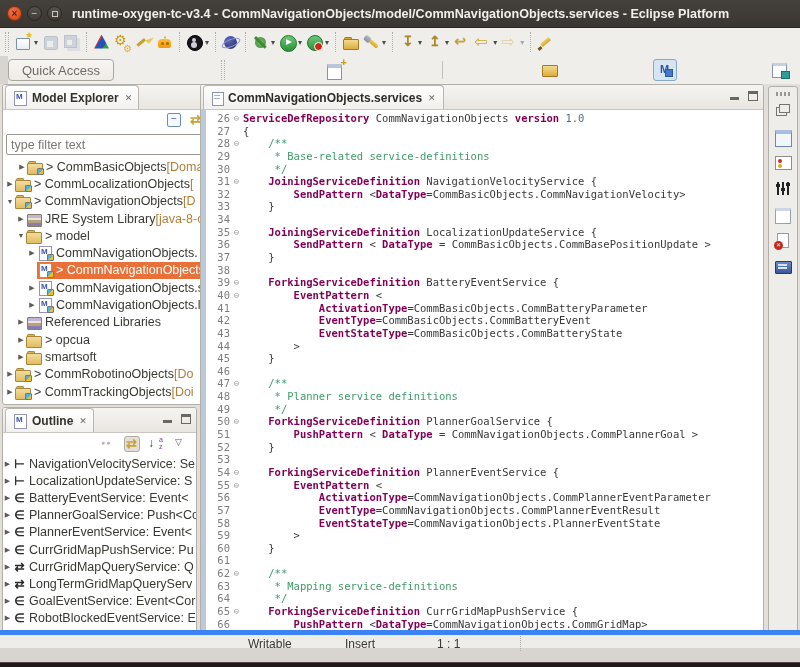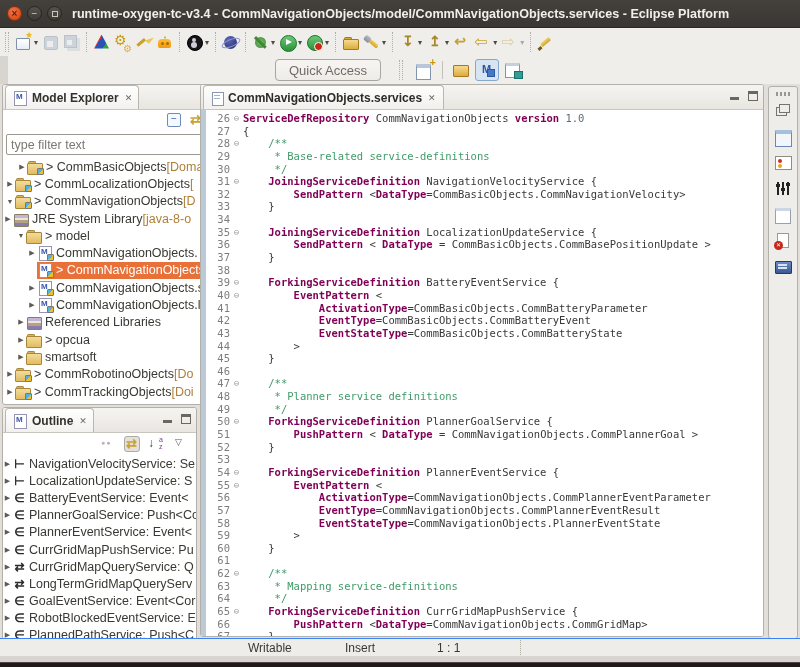--- a/index.html
+++ b/index.html
@@ -19,21 +19,21 @@
     border:1px solid #8C2F0B; color:#5E1F0A; font-weight:bold; margin-left:7px; }
   .wbtn.min, .wbtn.max { background:linear-gradient(#55514B,#3E3B36); border:1px solid #27251f; }
   .wbtn.max .sq { width:6px; height:6px; border:1px solid #C9C4BC; display:block; }
   .titlebar .title { color:#F1EFEA; font-weight:bold; font-size:12.6px; margin-left:10px;
     white-space:nowrap; overflow:hidden; }
 
   
   .toolbar { position:absolute; left:0; top:28px; right:0; height:28px;
     background:#F0EEEB; display:flex; align-items:center; padding-left:4px; }
   .toolbar2 { position:absolute; left:8px; top:56px; right:0; height:28px;
-    background:#F0EEEB; display:flex; align-items:center; justify-content:center; }
+    background:#F0EEEB; display:flex; align-items:center; justify-content:space-between; }
   .tbtn { height:24px; min-width:20px; padding:0 2px; display:flex; align-items:center;
     justify-content:center; border-radius:3px; position:relative; }
   .tbtn.disabled { opacity:.42; }
   .dd { font-size:8px; color:#4A4A46; margin-left:2px; }
   .tsep { width:0; height:20px; border-left:1px dotted #B2AEA7; margin:0 4px; }
   .thandle { width:4px; height:20px; border-left:1px dotted #B2AEA7; border-right:1px dotted #B2AEA7; margin:0 4px 0 1px; }
 
   .ticon { display:inline-block; position:relative; width:17px; height:17px; }
   .ticon-new-wizard::before { content:""; position:absolute; left:1px; top:4px; width:12px; height:10px;
     background:linear-gradient(#FFF,#E8EEF6); border:1px solid #7E90AC; border-radius:1px; }
@@ -234,22 +234,22 @@
   .ri-errorlog::before { content:""; position:absolute; left:4px; top:1px; width:10px; height:13px;
     background:#FFF; border:1px solid #999; }
   .ri-errorlog::after { content:"✕"; position:absolute; left:1px; bottom:0px; width:9px; height:9px; border-radius:50%;
     background:#C62717; color:#FFF; font-size:6px; line-height:9px; text-align:center; }
   .ri-console::before { content:""; position:absolute; left:2px; top:3px; width:15px; height:11px;
     background:linear-gradient(#6C8CC4,#3A5694); border:1px solid #263A66; border-radius:1px; }
   .ri-console::after { content:""; position:absolute; left:5px; top:6px; width:9px; height:1.5px;
     background:#D8E4F4; box-shadow:0 3px 0 #D8E4F4; }
 
   
-  .statusbar { position:absolute; left:0; right:0; bottom:11px; height:18px; background:#EFEDEA;
-    border-top:1px solid #3b82f6; font-size:12px; color:#3A3833; }
+  .statusbar { position:absolute; left:0; right:0; bottom:19px; height:18px; background:#EFEDEA;
+    border-top:5px solid #3b82f6; font-size:12px; color:#3A3833; }
   .scell { position:absolute; top:2px; }
   .s-writable { left:248px; }
   .s-insert { left:345px; }
   .s-pos { left:437px; }
   .sdots { position:absolute; left:520px; top:1px; height:15px; border-left:1px dotted #ACA8A0; }
   .bottombar { position:absolute; left:0; right:0; bottom:0; height:5px; background:#1E1A17; border-top:1px solid #55404A; }
 </style>
 </head>
 <body>
 
@@ -402,21 +402,21 @@
           <div class="trow" style="padding-left: 2px;">
             <span class="exp">▼</span>
             <span class="rowsel">
               <span class="ti ti-folder-m">
                 <span class="ti-badge"></span>
               </span>
               <span>&gt; CommNavigationObjects</span>
               <span class="suffix"> [D</span>
             </span>
           </div>
-          <div class="trow" style="padding-left: 0;">
+          <div class="trow" style="padding-left: 13px;">
             <span class="exp">▶</span>
             <span class="rowsel">
               <span class="ti ti-jre"></span>
               <span>JRE System Library</span>
               <span class="suffix"> [java-8-o</span>
             </span>
           </div>
           <div class="trow" style="padding-left: 13px;">
             <span class="exp">▼</span>
             <span class="rowsel">

